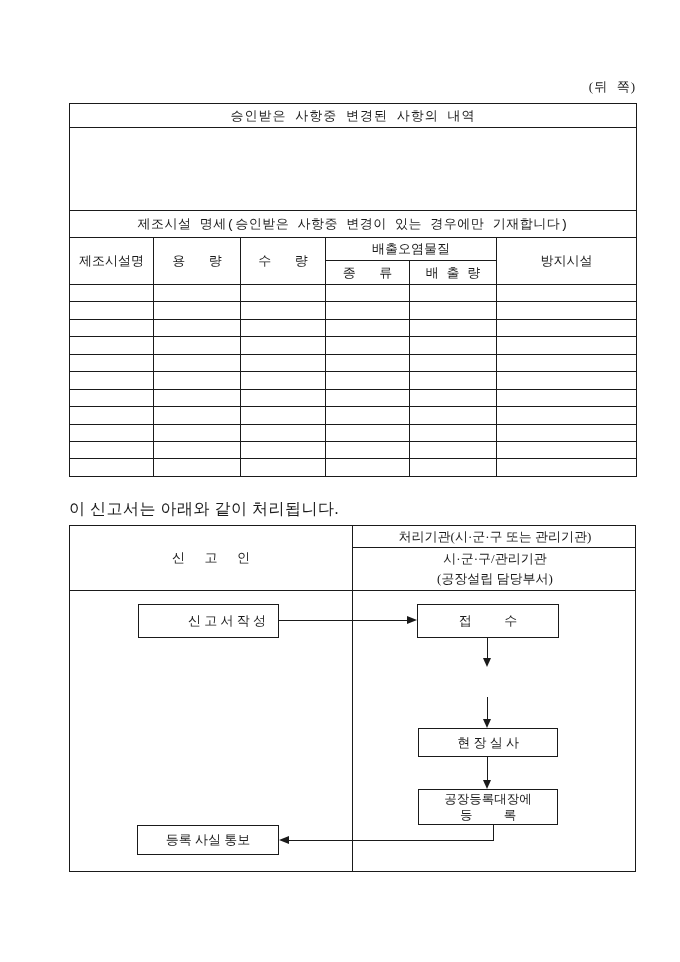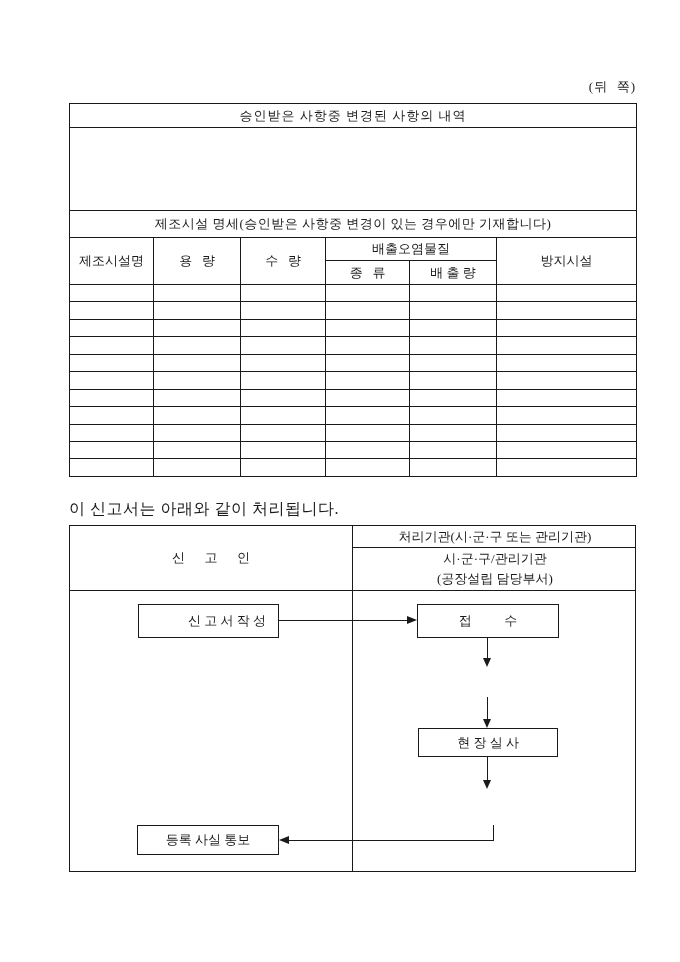--- a/index.html
+++ b/index.html
@@ -27,20 +27,21 @@
 
   
   table.t1 {
     position: absolute;
     left: 61px;
     top: 103px;
     width: 567px;
     border-collapse: collapse;
     table-layout: fixed;
     font-size: 13px;
+    font-family: Liberation Mono, monospace;
   }
   table.t1 td {
     border: 1px solid #1a1a1a;
     text-align: center;
     vertical-align: middle;
     padding: 0;
     overflow: hidden;
   }
   td.t1-title    { height: 24px; letter-spacing: 1px; }
   td.t1-blank    { height: 83px; }
@@ -260,20 +261,24 @@
     <div class="t2-right-1">처리기관(시·군·구 또는 관리기관)</div>
     <div class="t2-right-2">
       <div>시·군·구/관리기관</div>
       <div>(공장설립 담당부서)</div>
     </div>
   </div>
 
   <div class="flow-box fb-write pre">신 고 서 작 성</div>
   <div class="flow-box fb-receive pre">접          수</div>
   <div class="flow-box fb-inspect pre">현 장 실 사</div>
+  <div class="flow-box fb-register">
+    <div class="pre">공장등록대장에</div>
+    <div class="pre">등          록</div>
+  </div>
   <div class="flow-box fb-notify pre">등록 사실 통보</div>
 
   <div class="flow-hline hl-1"></div>
   <div class="ah ah-right ah-r1"></div>
   <div class="flow-vline vl-1"></div>
   <div class="ah ah-down ah-d1"></div>
   <div class="flow-vline vl-2"></div>
   <div class="ah ah-down ah-d2"></div>
   <div class="flow-vline vl-3"></div>
   <div class="ah ah-down ah-d3"></div>

